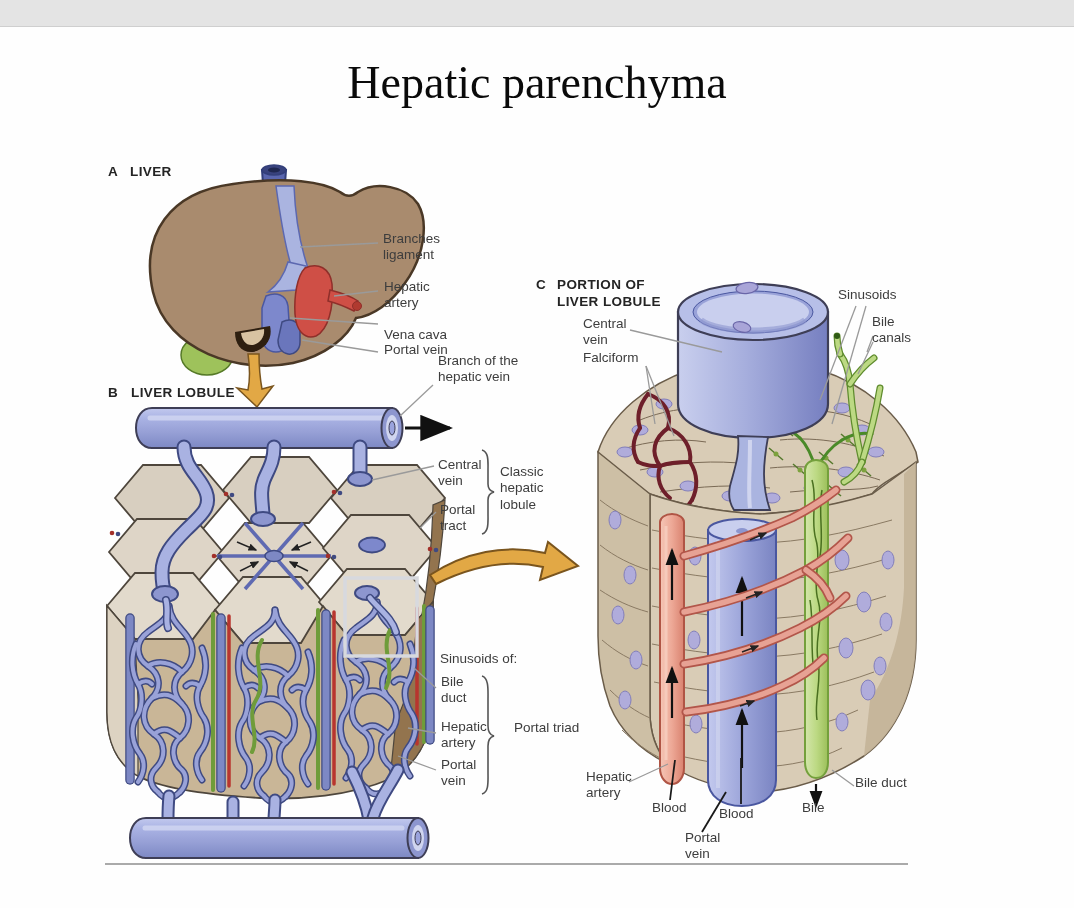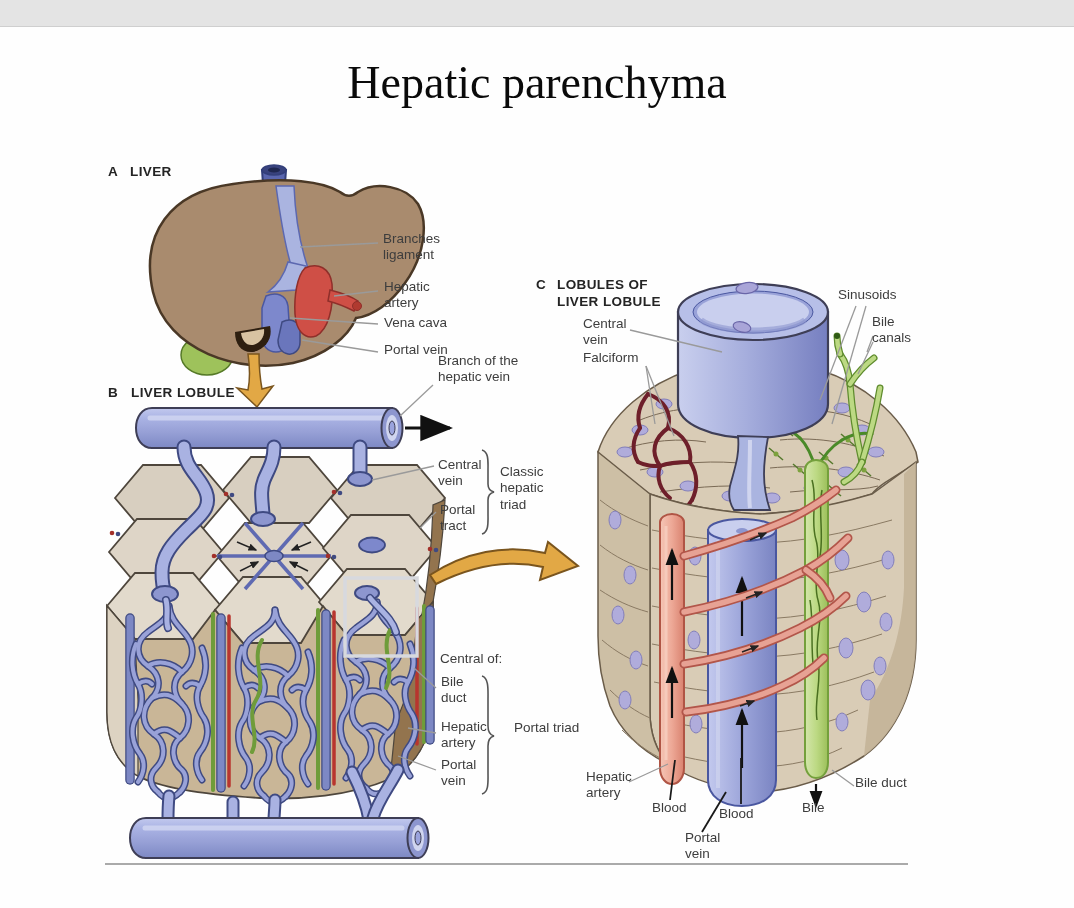--- a/index.html
+++ b/index.html
@@ -447,45 +447,45 @@
 
     <line x1="105" y1="864" x2="908" y2="864" stroke="#8e8e8e" stroke-width="1.5"></line>
   </svg>
 
   <div class="hd" style="left:108px;top:164px">A</div>
   <div class="hd" style="left:130px;top:164px">LIVER</div>
   <div class="lbl" style="left:383px;top:231px">Branches
 ligament</div>
   <div class="lbl" style="left:384px;top:279px">Hepatic
 artery</div>
-  <div class="lbl" style="left:384px;top:315px">Vena cava</div>
+  <div class="lbl" style="left:384px;top:327px">Vena cava</div>
   <div class="lbl" style="left:384px;top:342px">Portal vein</div>
 
   <div class="hd" style="left:108px;top:385px">B</div>
   <div class="hd" style="left:131px;top:385px">LIVER LOBULE</div>
   <div class="lbl" style="left:438px;top:353px">Branch of the
 hepatic vein</div>
   <div class="lbl" style="left:438px;top:457px">Central
 vein</div>
   <div class="lbl" style="left:440px;top:502px">Portal
 tract</div>
   <div class="lbl" style="left:500px;top:464px">Classic
 hepatic
-triad</div>
-  <div class="lbl" style="left:440px;top:651px">Central of:</div>
+lobule</div>
+  <div class="lbl" style="left:440px;top:651px">Sinusoids of:</div>
   <div class="lbl" style="left:441px;top:674px">Bile
 duct</div>
   <div class="lbl" style="left:441px;top:719px">Hepatic
 artery</div>
   <div class="lbl" style="left:441px;top:757px">Portal
 vein</div>
   <div class="lbl" style="left:514px;top:720px">Portal triad</div>
 
   <div class="hd" style="left:536px;top:277px">C</div>
-  <div class="hd" style="left:557px;top:277px">LOBULES OF
+  <div class="hd" style="left:557px;top:277px">PORTION OF
 LIVER LOBULE</div>
   <div class="lbl" style="left:583px;top:316px">Central
 vein</div>
   <div class="lbl" style="left:583px;top:350px">Falciform</div>
   <div class="lbl" style="left:838px;top:287px">Sinusoids</div>
   <div class="lbl" style="left:872px;top:314px">Bile
 canals</div>
   <div class="lbl" style="left:586px;top:769px">Hepatic
 artery</div>
   <div class="lbl" style="left:652px;top:800px">Blood</div>

